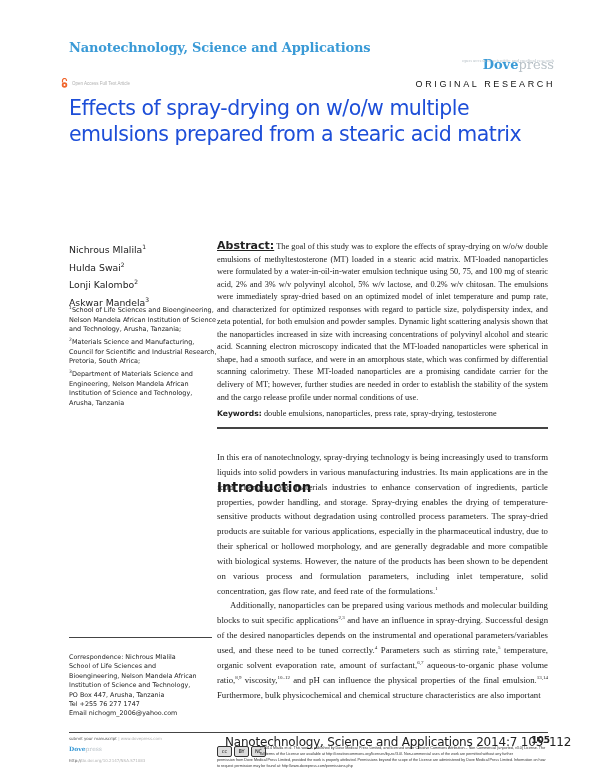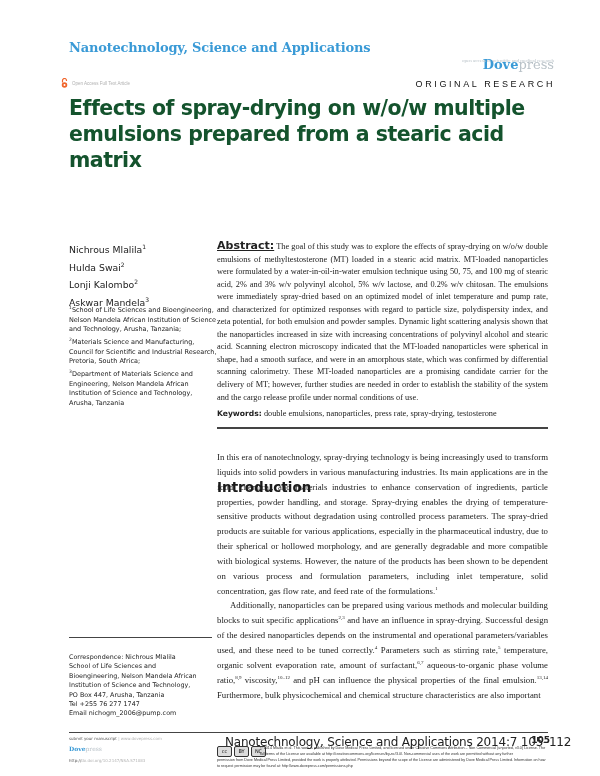--- a/index.html
+++ b/index.html
@@ -6,21 +6,21 @@
   body { width:600px; height:776px; position:relative; overflow:hidden; color:#222; }
   .abs { position:absolute; }
   .journal { left:69px; top:40px; font-family:"DejaVu Serif", serif; font-size:13px; font-weight:bold; color:#3a9ad6; letter-spacing:-0.2px; }
   .dove { right:46px; top:40px; font-family:"DejaVu Serif", serif; font-size:13px; font-weight:bold; color:#3a9ad6;margin-top:17px; }
   .dove .press { color:#b9c2c8; font-weight:normal; }
   .tagline { right:46px; top:58px; font-family:"Liberation Serif", serif; font-size:5px; color:#b9c2c8; }
   .oa { left:61px; top:78px; display:flex; align-items:center; gap:4px; }
   .oa-icon { width:7px; height:10px; }
   .oa-text { font-family:"Liberation Sans", sans-serif; font-size:4.5px; color:#b0b0b0; }
   .orig { right:45px; top:79px; font-family:"Liberation Sans", sans-serif; font-size:9px; letter-spacing:2.6px; color:#111; }
-  .title { left:69px; top:95px; width:470px; font-family:"DejaVu Sans", sans-serif; font-size:20.5px; line-height:26px; color:#14532d; font-weight:bold; letter-spacing:-0.5px; }
+  .title { left:69px; top:95px; width:470px; font-family:"DejaVu Sans", sans-serif; font-size:20.5px; line-height:26px; color:#1d4ed8; font-weight:normal; letter-spacing:-0.5px; }
   .authors { left:69px; top:240px; font-family:"DejaVu Sans", sans-serif; font-size:9.3px; line-height:14.5px; color:#222; }
   .authors sup { font-size:6px; }
   .affil { left:69px; top:303px; width:150px; font-family:"DejaVu Sans", sans-serif; font-size:6.5px; line-height:9.6px; color:#222; }
   .affil sup { font-size:4.5px; }
   .abstract { left:217px; top:240px; width:331px; font-family:"Liberation Serif", serif; font-size:8.3px; line-height:12.55px; text-align:justify; color:#222; }
   .abstract b { font-family:"DejaVu Sans", sans-serif; font-size:11px;text-decoration:underline; }
   .keywords { left:217px; top:409px; width:331px; font-family:"Liberation Serif", serif; font-size:8.3px; color:#222; }
   .keywords b { font-family:"DejaVu Sans", sans-serif; font-size:7.6px; }
   .hr-main { left:217px; top:427px; width:331px; height:1.5px; background:#444; }
   .intro-h { left:217px; top:432px; font-family:"DejaVu Sans", sans-serif; font-size:13.5px; font-weight:bold; color:#1a1a1a;margin-top:47px; }
@@ -90,21 +90,21 @@
 </div>
 
 <div class="abs hr-corr"></div>
 <div class="abs corr">
   <div>Correspondence: Nichrous Mlalila</div>
   <div>School of Life Sciences and</div>
   <div>Bioengineering, Nelson Mandela African</div>
   <div>Institution of Science and Technology,</div>
   <div>PO Box 447, Arusha, Tanzania</div>
   <div>Tel +255 76 277 1747</div>
-  <div>Email nichogm_2006@pump.com</div>
+  <div>Email nichogm_2006@yahoo.com</div>
 </div>
 
 <div class="abs hr-foot"></div>
 <div class="abs foot-left"><span>submit your manuscript</span> <span class="muted">| www.dovepress.com</span></div>
 <div class="abs foot-dove"><span>Dove</span><span class="press">press</span></div>
 <div class="abs foot-doi"><span>http://</span><span class="muted">dx.doi.org/10.2147/NSA.S71083</span></div>
 <div class="abs foot-journal">Nanotechnology, Science and Applications 2014:7 105–112</div>
 <div class="abs pageno">105</div>
 <div class="abs cc">
   <span>cc</span>

